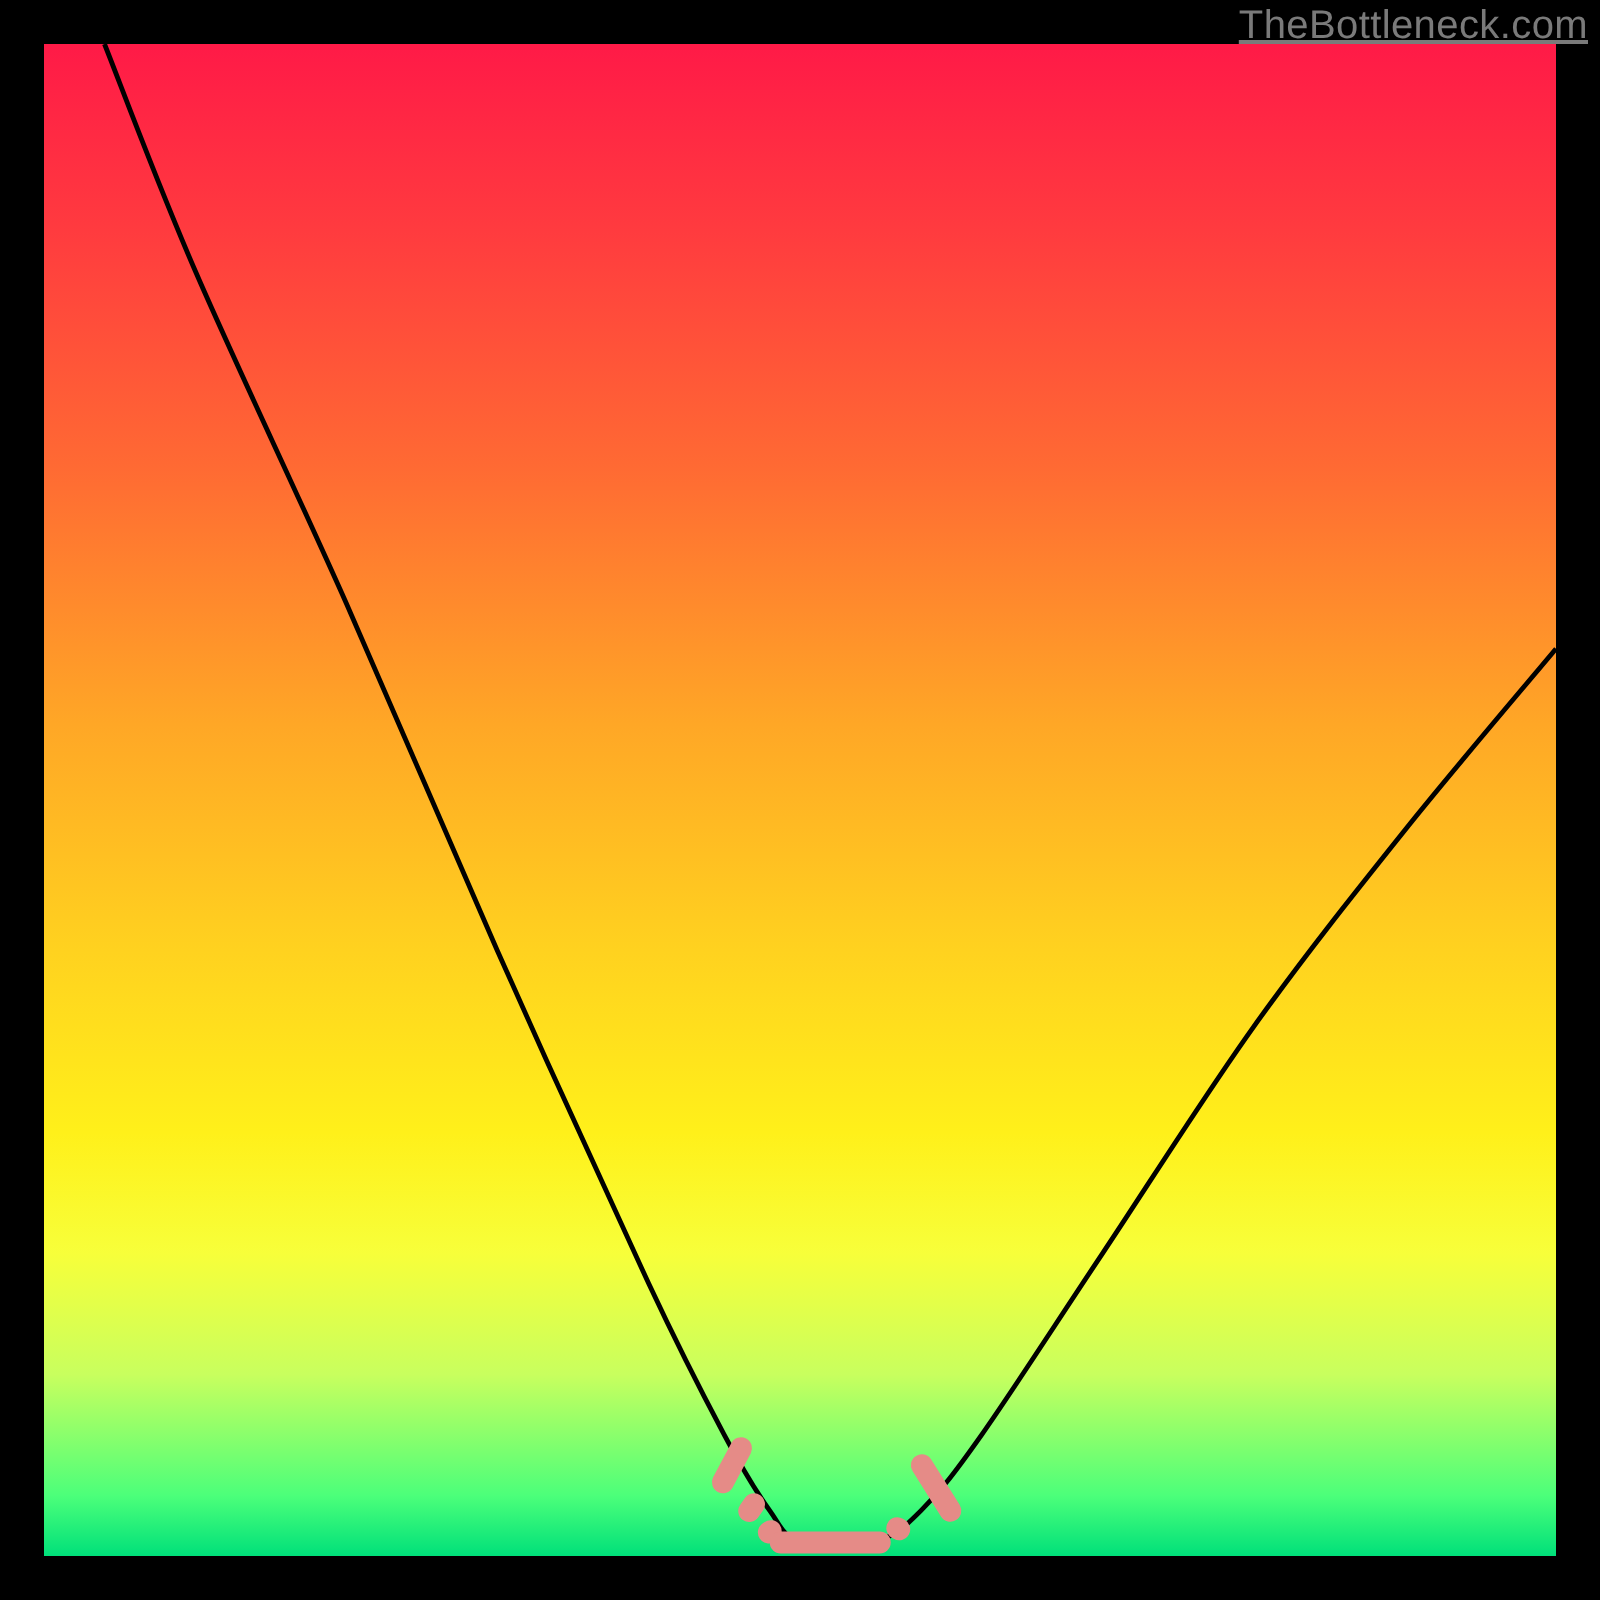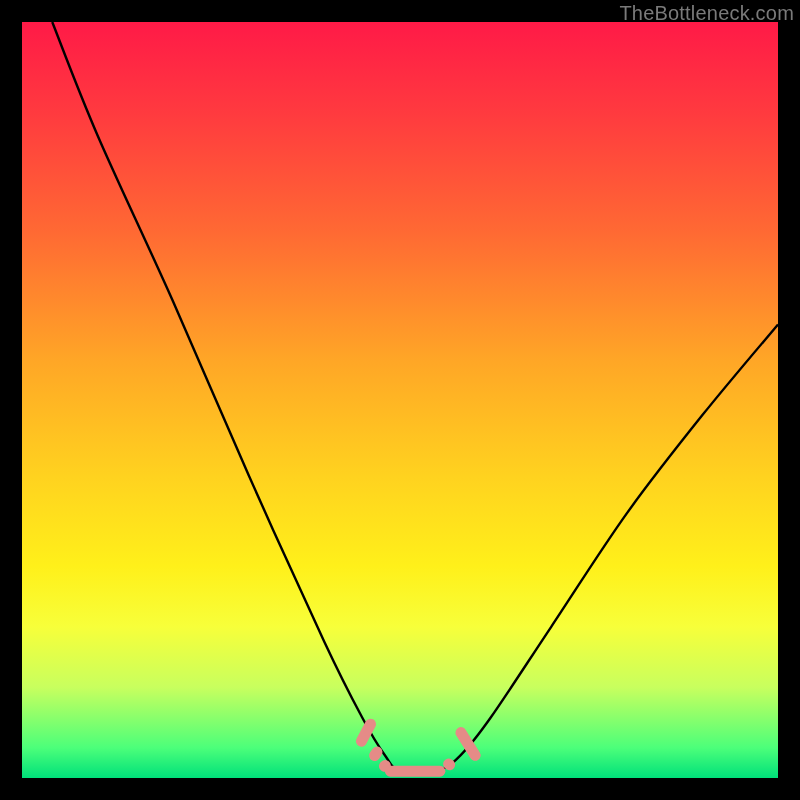--- a/index.html
+++ b/index.html
@@ -47,20 +47,21 @@
     overflow: visible;
   }
   .watermark {
     position: absolute;
     top: 2px;
     right: 6px;
     color: #7a7a7a;
     font-size: 20px;
     letter-spacing: 0.2px;
     user-select: none;
+    text-decoration: underline;
   }
 </style>
 </head>
 <body>
 
 <div class="stage">
 
   <div class="watermark">TheBottleneck.com</div>
 
   <div class="plot">

